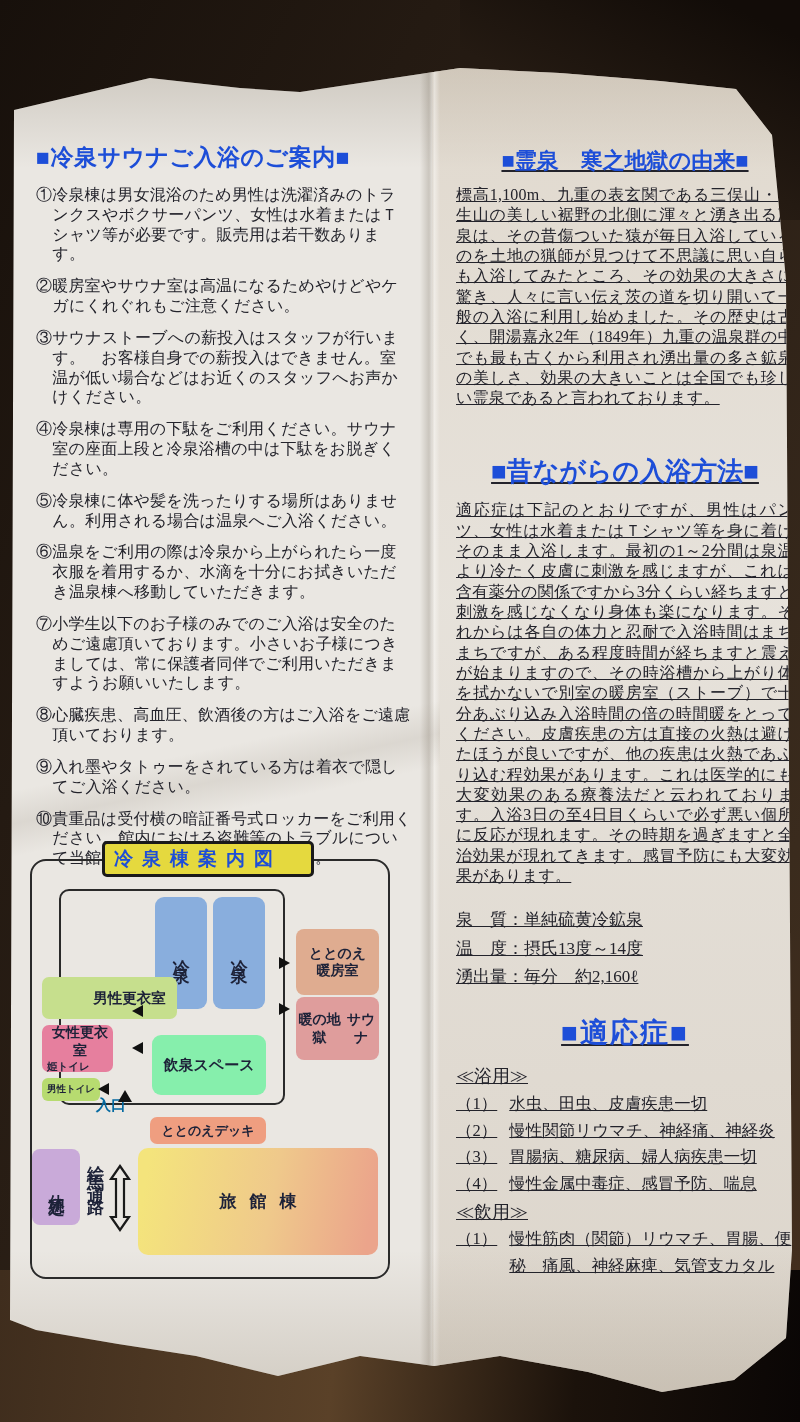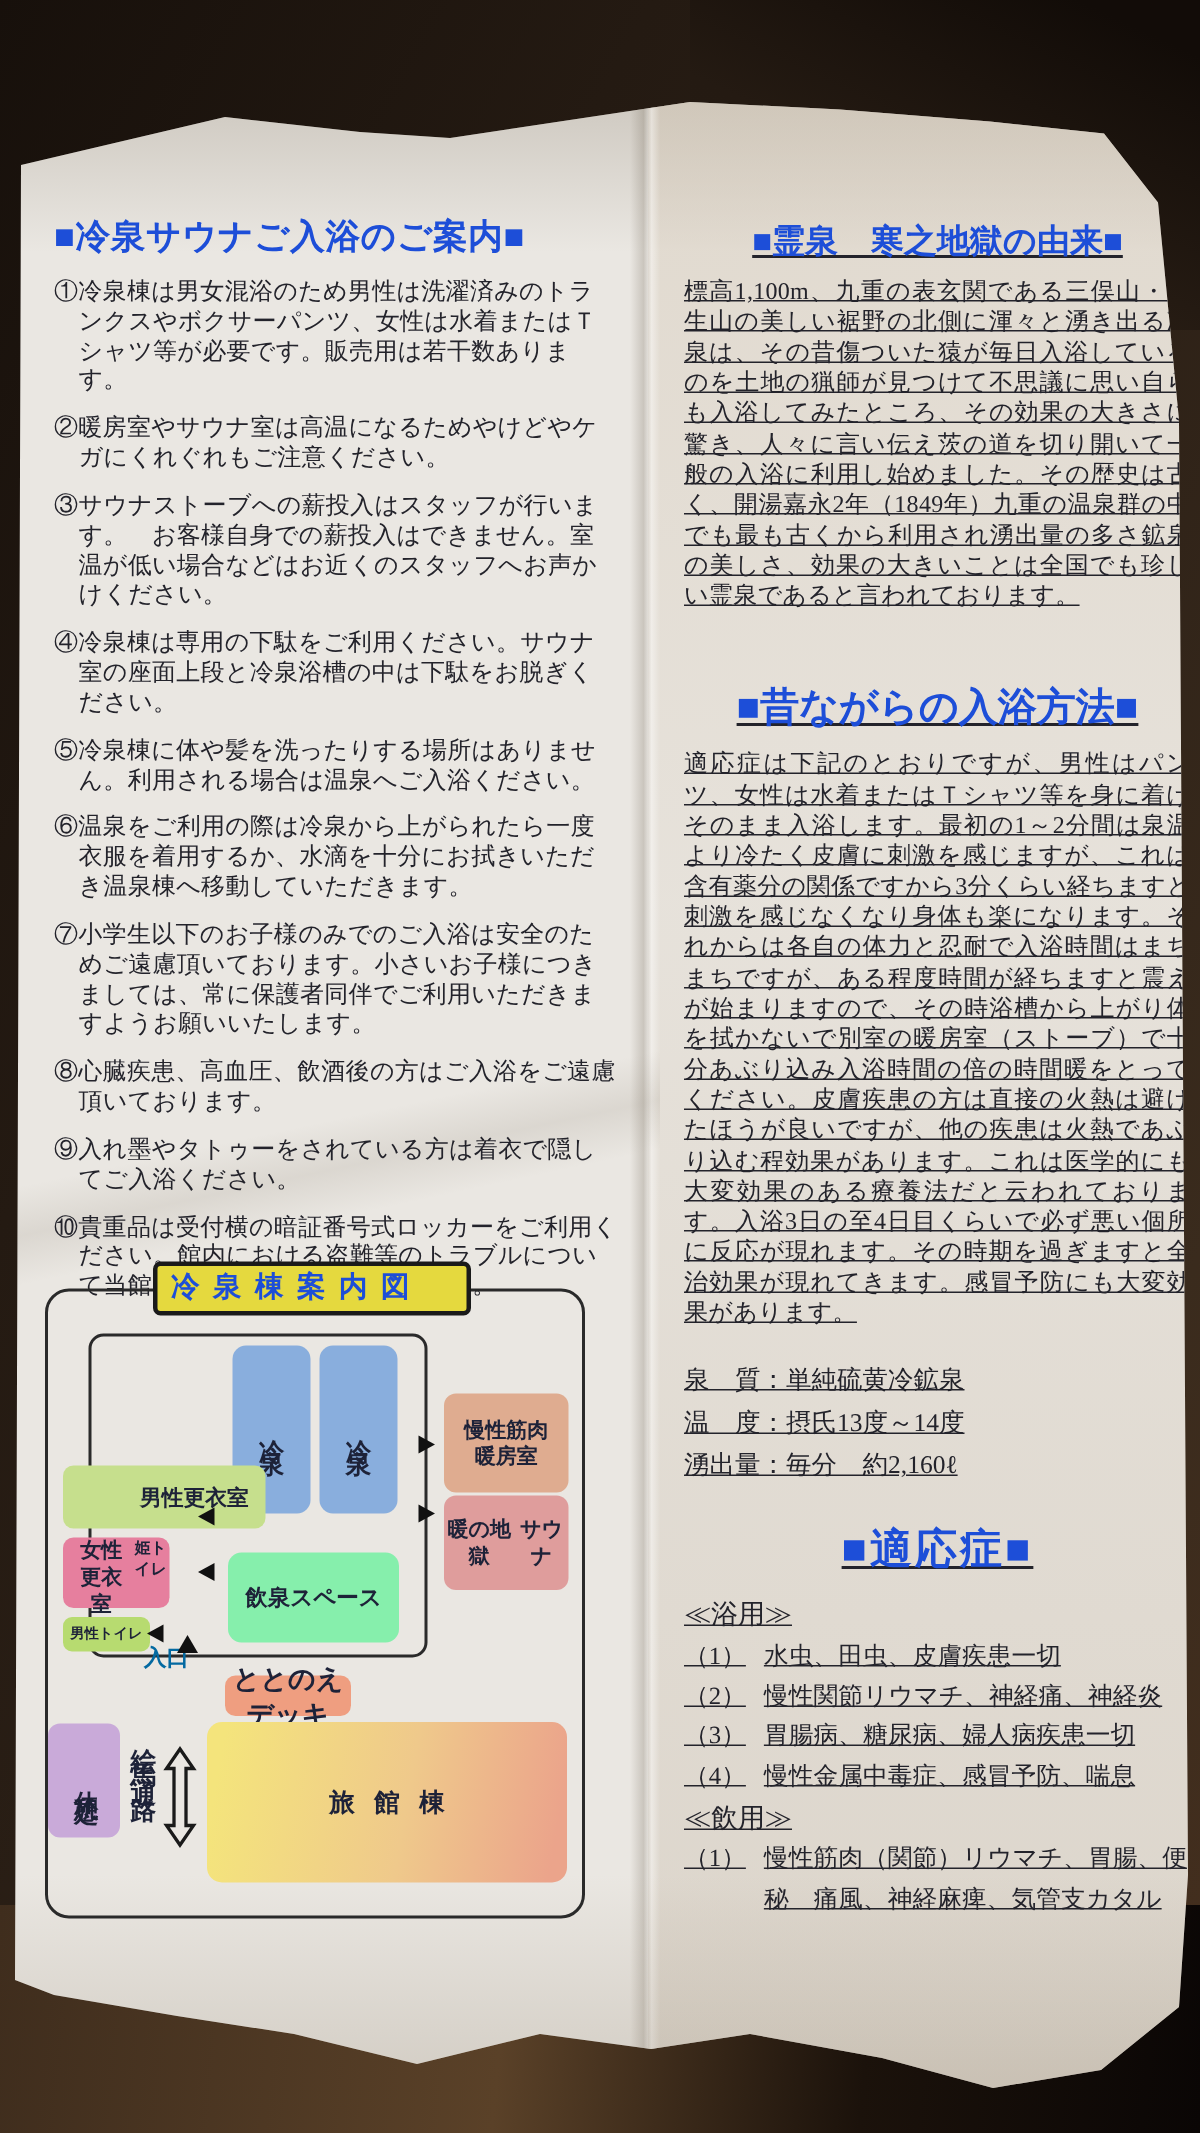--- a/index.html
+++ b/index.html
@@ -56,26 +56,26 @@
   .building{position:absolute;left:31px;top:44px;width:222px;height:212px;
     border:2px solid #2a2a2a;border-radius:10px;}
   .mbox{position:absolute;display:flex;align-items:center;justify-content:center;
     text-align:center;z-index:2;color:#1d2238;font-family:"Liberation Sans","DejaVu Sans",sans-serif;font-weight:700;}
   .tub{width:52px;height:112px;top:52px;background:#89aedd;border-radius:9px;}
   .tub span{writing-mode:vertical-rl;font-size:17px;letter-spacing:8px;}
   .tub1{left:127px;} .tub2{left:185px;}
   .drink{left:124px;top:190px;width:114px;height:60px;background:#86efac;border-radius:9px;font-size:15px;}
   .mens{left:14px;top:132px;width:95px;height:42px;background:#c6df8d;border-radius:7px;font-size:14.5px;padding-left:40px;}
   .womens{left:14px;top:180px;width:71px;height:47px;background:#e67f9e;border-radius:7px;
-    flex-direction:row;align-items:flex-start;padding-left:5px;box-sizing:border-box;}
+    flex-direction:column;align-items:flex-start;padding-left:5px;box-sizing:border-box;}
   .womens .main{font-size:14px;} .womens .sub{font-size:10.5px;}
   .mtoilet{left:14px;top:233px;width:58px;height:23px;background:#b7db70;border-radius:6px;font-size:9.5px;}
   .warm{left:268px;top:84px;width:83px;height:66px;background:#dfac90;border-radius:8px;flex-direction:column;font-size:14px;line-height:1.25;}
   .sauna{left:268px;top:152px;width:83px;height:63px;background:#df9d9c;border-radius:8px;flex-direction:row;font-size:14px;line-height:1.25;}
-  .deck{left:122px;top:272px;width:84px;height:27px;background:#ef9e80;border-radius:7px;font-size:18px;}
+  .deck{left:122px;top:272px;width:116px;height:27px;background:#ef9e80;border-radius:7px;font-size:13px;}
   .rest{left:4px;top:304px;width:48px;height:76px;background:#c9aad9;border-radius:8px;}
   .rest span{writing-mode:vertical-rl;font-size:16px;letter-spacing:4px;}
   .ryokan{left:110px;top:303px;width:240px;height:107px;border-radius:10px;
     background:linear-gradient(100deg,#f4e47c 5%,#efc98b 55%,#eba48b 95%);font-size:17px;letter-spacing:13px;text-indent:13px;}
   .path-label{position:absolute;left:56px;top:306px;z-index:2;writing-mode:vertical-rl;
     font-size:17px;letter-spacing:11px;font-weight:700;color:#1d2238;
     font-family:"Liberation Sans","DejaVu Sans",sans-serif;}
   .entrance-label{position:absolute;left:68px;top:251px;z-index:2;font-size:15px;font-weight:700;
     color:#0369a1;font-family:"Liberation Sans","DejaVu Sans",sans-serif;}
   .arr{position:absolute;width:0;height:0;z-index:3;}
@@ -127,21 +127,21 @@
           <span>冷泉</span>
         </div>
       <div class="mbox drink">飲泉スペース</div>
       <div class="mbox mens">男性更衣室</div>
       <div class="mbox womens">
         <span class="main">女性更衣室</span>
         <span class="sub">姫トイレ</span>
       </div>
       <div class="mbox mtoilet">男性トイレ</div>
       <div class="mbox warm">
-        <span>慢性筋肉</span>
+        <span>ととのえ</span>
         <span>暖房室</span>
       </div>
       <div class="mbox sauna">
         <span>暖の地獄</span>
         <span>サウナ</span>
       </div>
       <div class="mbox deck">ととのえデッキ</div>
       <div class="mbox rest">
           <span>休憩処</span>
         </div>

